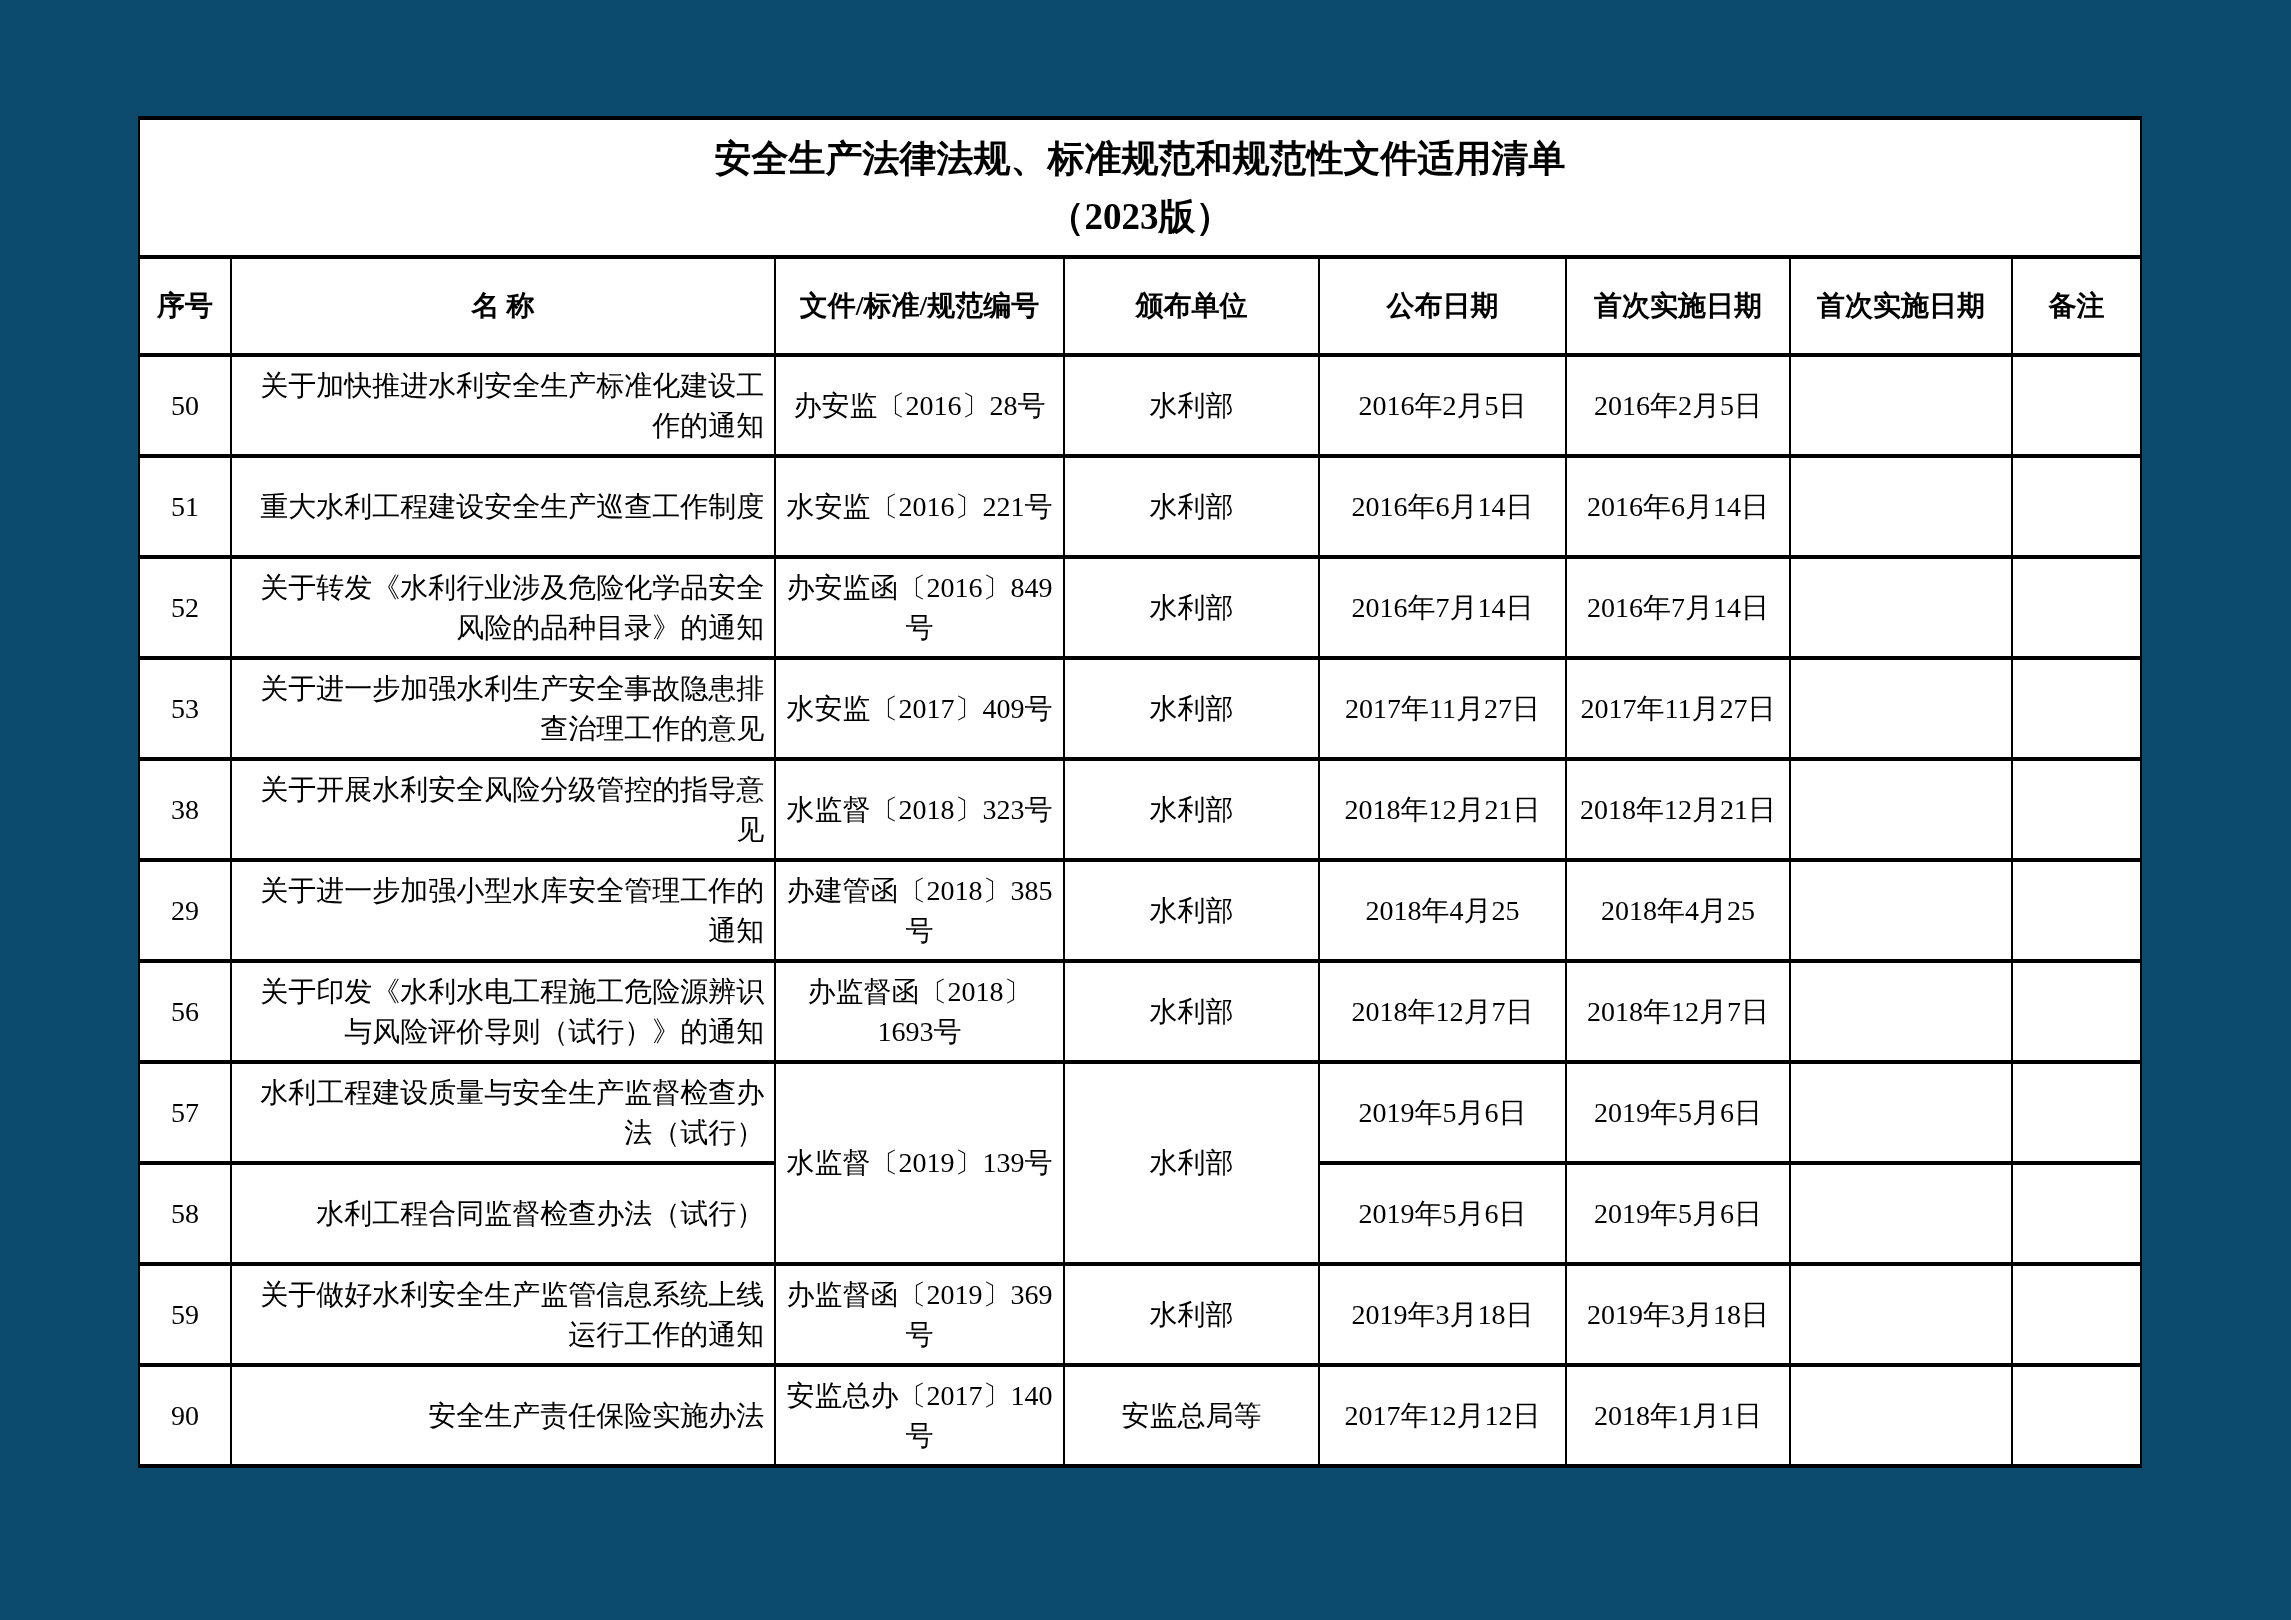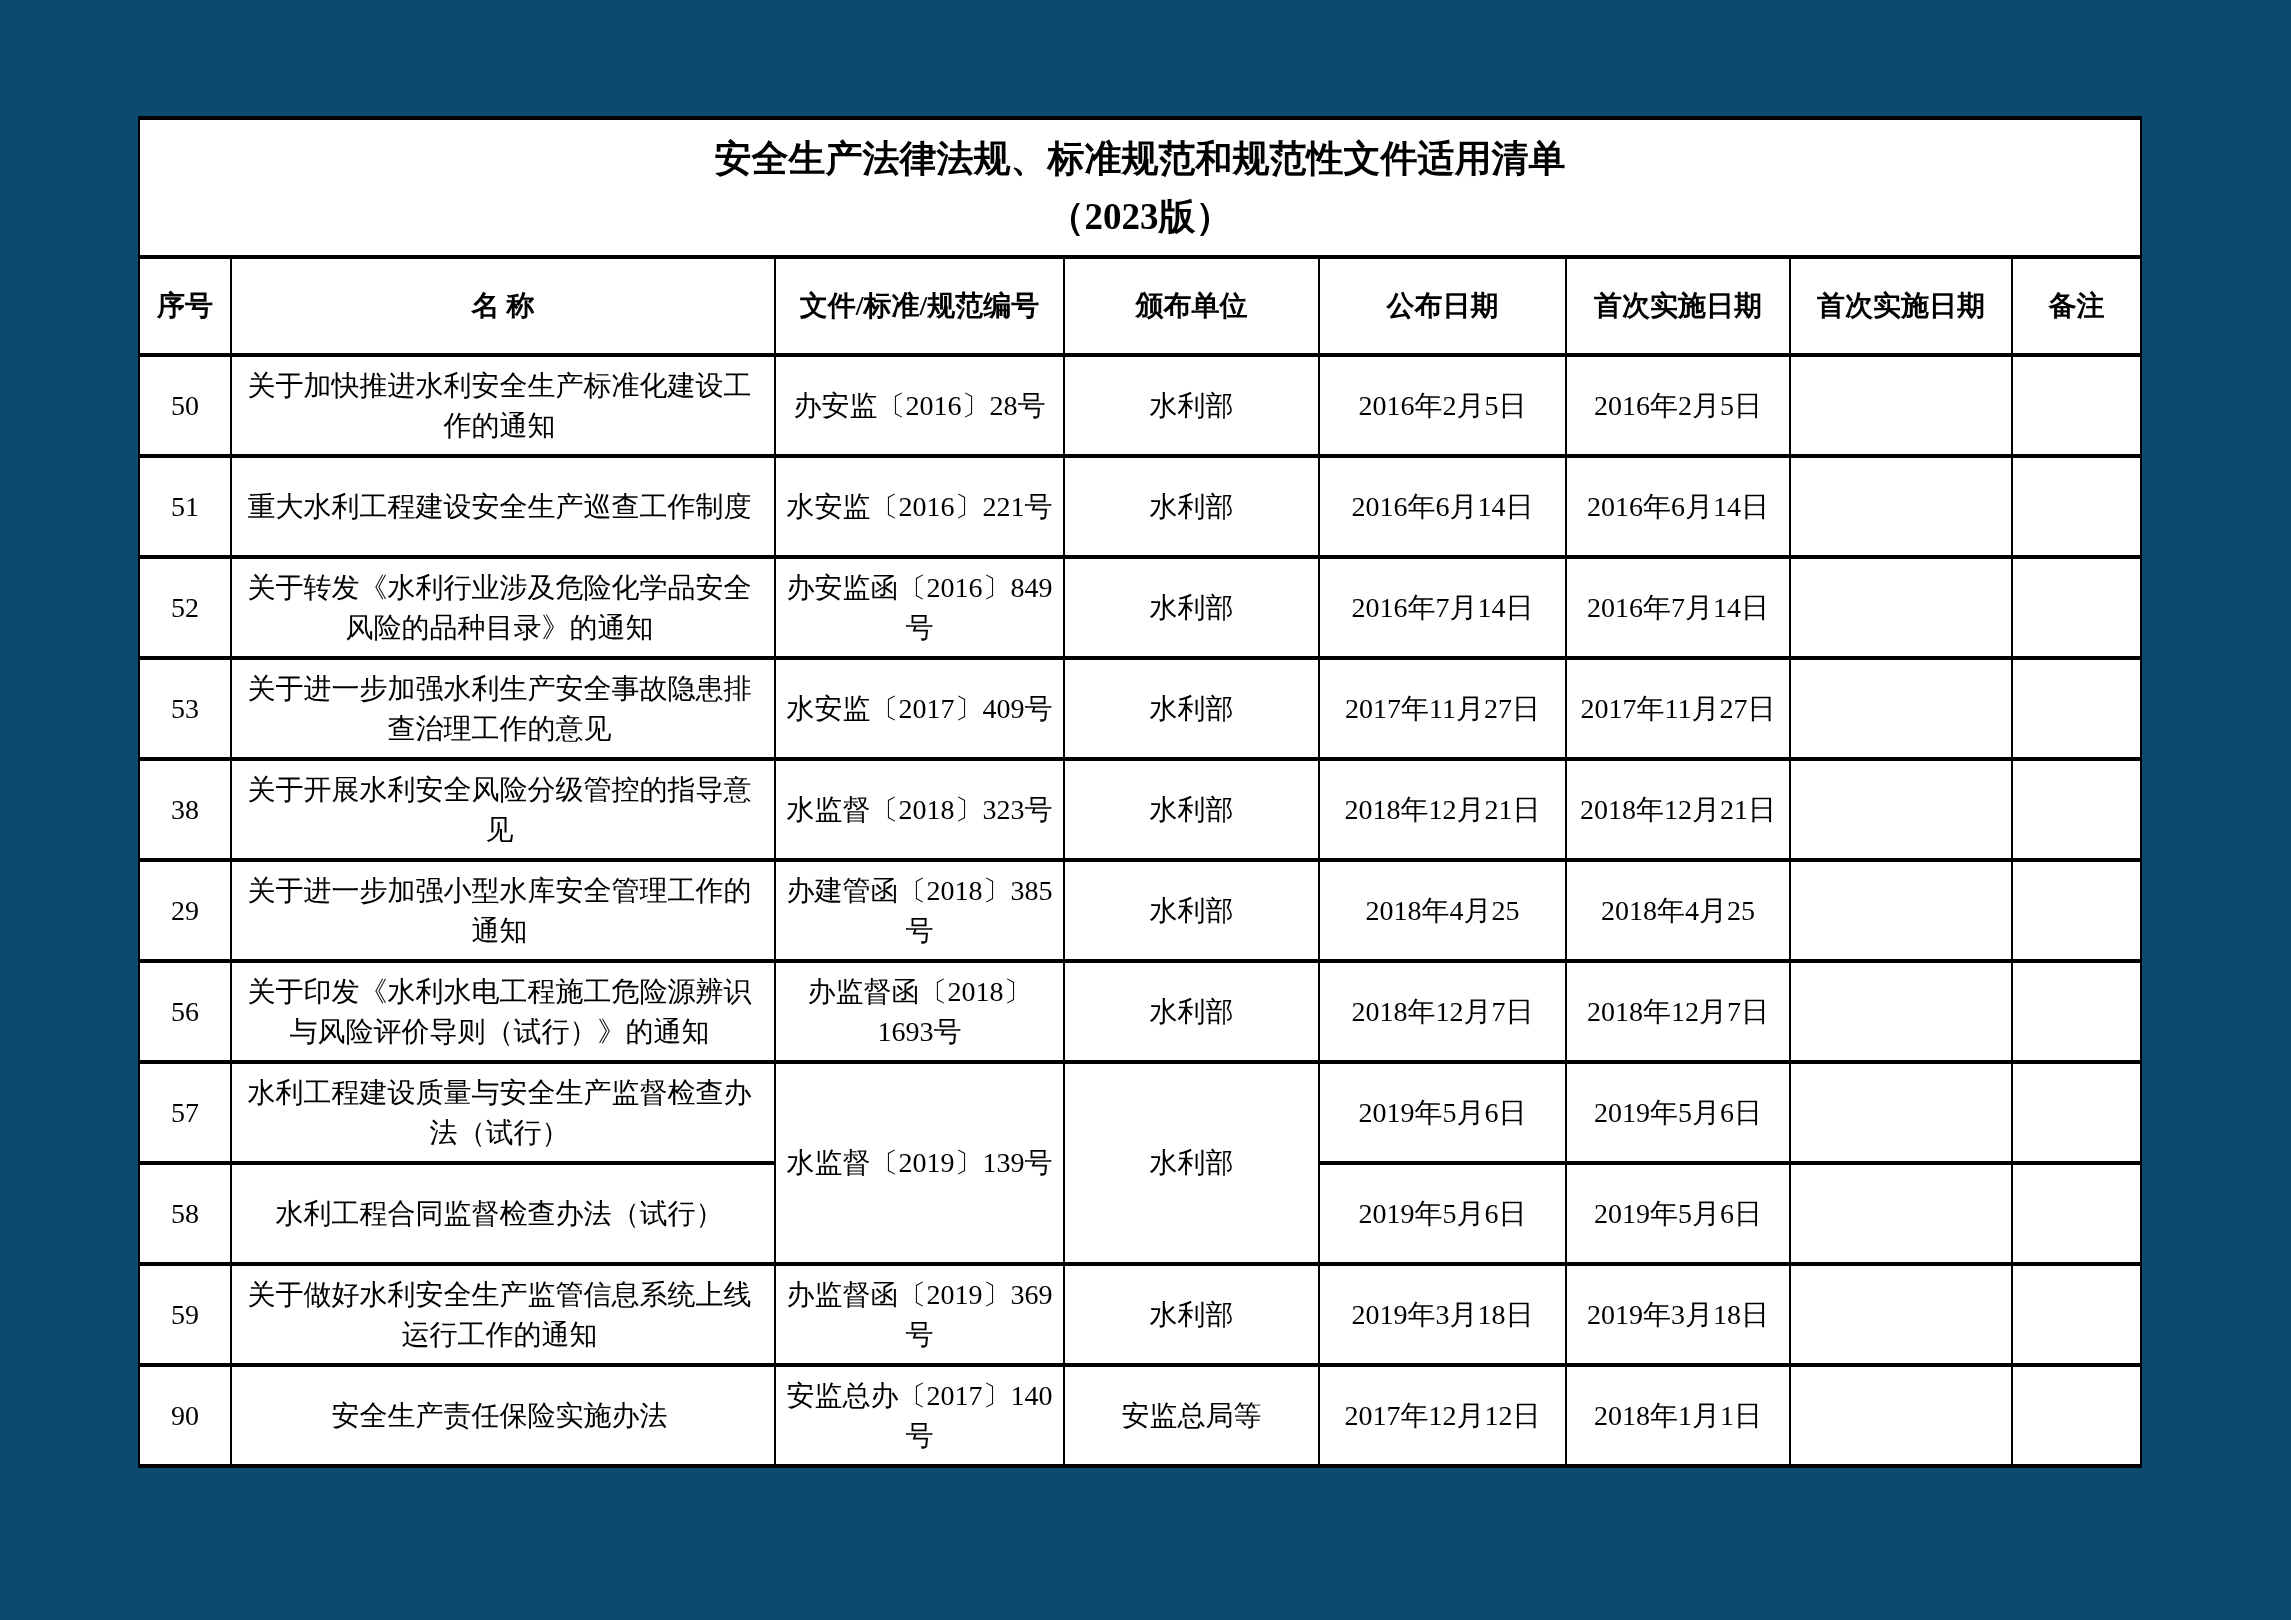--- a/index.html
+++ b/index.html
@@ -51,21 +51,21 @@
     padding: 0 14px;
   }
   tr.data-row { height: 101px; }
   td.cell {
     font-size: 28px;
     text-align: center;
     padding: 3.9px 7.8px;
     line-height: 1.4;
   }
   td.cell-name {
-    text-align: center;
+    text-align: right;
     padding-left: 3px;
     padding-right: 9.8px;
   }
 </style>
 </head>
 <body>
 
 <div class="page">
   <table class="doc-table">
     <colgroup>

